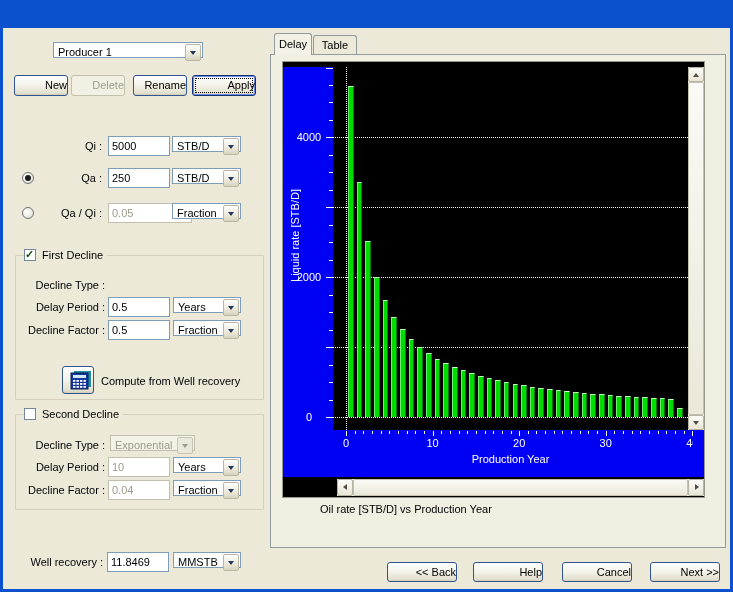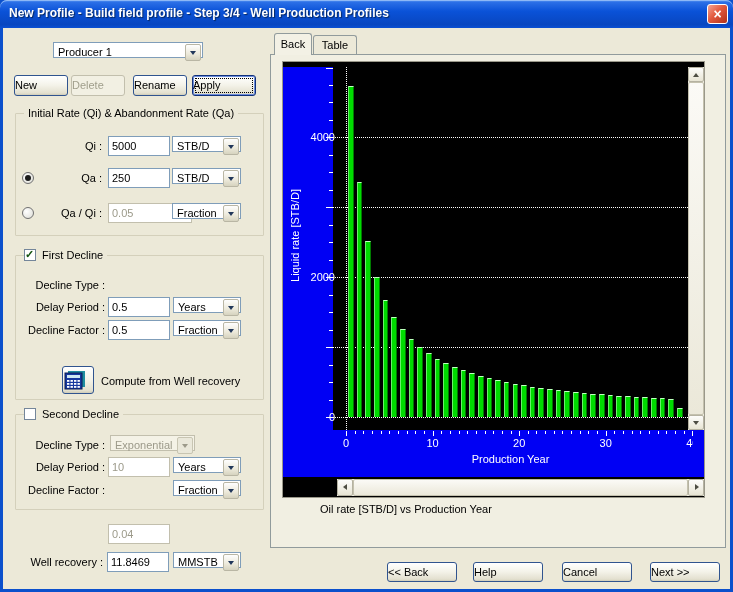--- a/index.html
+++ b/index.html
@@ -8,21 +8,21 @@
   .titlebar{position:absolute;left:0;top:0;width:733px;height:28px;border-radius:7px 7px 0 0;
     background:linear-gradient(180deg,#5a97f2 0%,#2a6ee6 9%,#0a52d8 40%,#0846c0 88%,#0a50d4 100%);
     box-shadow:inset 0 1px 0 #8db8f6}
   .titletext{position:absolute;left:9px;top:6px;color:#fff;font-weight:bold;font-size:12px;
     text-shadow:1px 1px 1px #06275e;white-space:nowrap}
   .closebtn{position:absolute;right:5px;top:4px;width:21px;height:20px;border-radius:3px;border:1px solid #fff;
     background:linear-gradient(135deg,#f5a493,#e2593e 45%,#b03018);color:#fff;text-align:center;
     line-height:18px;font-size:14px;font-weight:bold;box-sizing:border-box;cursor:default}
   .client{position:absolute;left:3px;top:28px;width:727px;height:561px;background:#ece9d8}
 
-  .btn{position:absolute;border:1px solid #30548f;border-radius:3px;text-align:left;line-height:18px;
+  .btn{position:absolute;border:1px solid #30548f;border-radius:3px;text-align:right;line-height:18px;
     background:linear-gradient(180deg,#ffffff,#f4f3e9 48%,#e3e0cf 90%,#cfccb8);box-sizing:border-box;cursor:default}
   .btn.disabled{color:#a09e8b;border-color:#c2bfad;background:#f2f0e3}
   .btn.default{border-color:#10307a;box-shadow:inset 0 0 0 1px #6c8ddd}
   .btn.focus::after{content:"";position:absolute;left:2px;right:2px;top:2px;bottom:2px;border:1px dotted #000}
 
   input.edit{position:absolute;border:1px solid #7f9db9;background:#fff;padding:0 3px;height:20px;
     font:11px "Liberation Sans",sans-serif;box-sizing:border-box}
   input.edit.disabled{color:#9c9a8a;border-color:#c2bfad}
 
   .combo{position:absolute;height:16px;border:1px solid #7f9db9;background:#fff;box-sizing:border-box;cursor:default}
@@ -51,21 +51,21 @@
   .tab.active{background:#f3f1e5;z-index:3}
   .tabpage{position:absolute;border:1px solid #919b9c;background:#f1efe2;box-sizing:border-box}
 
   .chart{position:absolute;left:283px;top:62px;width:421px;height:435px;background:#000;outline:1px solid #9a988a}
   #blue{position:absolute;left:0;top:5px;width:421px;height:410px}
   #plot{position:absolute;left:50px;top:5px;width:355px;height:363px;overflow:hidden}
   .grid{position:absolute;left:0;width:100%;height:0;border-top:1px dotted #fff}
   .vline{position:absolute;top:0;width:0;border-left:1px dotted #fff}
   .bar{position:absolute;border-top:1px solid #c2ffc2;border-left:1px solid #6cf26c;border-right:1px solid #007c00;box-sizing:border-box}
   .ytick,.xtick{position:absolute;background:#fff}
-  .yticklbl{position:absolute;color:#fff;width:52px;text-align:right}
+  .yticklbl{position:absolute;color:#fff;width:52px;text-align:center}
   #xlabels{position:absolute;left:50px;top:375px;width:360px;height:13px;overflow:hidden}
   .xticklbl{position:absolute;top:0;color:#fff;transform:translateX(-50%)}
   #ylab{position:absolute;left:-63px;top:167px;width:150px;height:13px;text-align:center;color:#fff;transform:rotate(-90deg)}
   #xlab{position:absolute;left:50px;top:391px;width:355px;text-align:center;color:#fff}
 
   .vscroll{position:absolute;left:405px;top:5px;width:16px;height:363px;background:#f1efe2}
   .hscroll{position:absolute;left:54px;top:417px;width:367px;height:17px;background:#f1efe2}
   .sbtn{position:absolute;border:1px solid #b5b2a1;border-radius:2px;box-sizing:border-box;
     background:linear-gradient(180deg,#fdfdfb,#e8e5d4)}
   .sthumb{position:absolute;border:1px solid #c4c1ae;border-radius:2px;box-sizing:border-box;
@@ -75,40 +75,33 @@
   .tri.down{left:4px;top:5px;border-left:3.5px solid transparent;border-right:3.5px solid transparent;border-top:4px solid #4d4d42}
   .tri.left{left:5px;top:4px;border-top:3.5px solid transparent;border-bottom:3.5px solid transparent;border-right:4px solid #4d4d42}
   .tri.right{left:6px;top:4px;border-top:3.5px solid transparent;border-bottom:3.5px solid transparent;border-left:4px solid #4d4d42}
 </style>
 </head>
 <body>
 
 <div class="window">
   <div class="client"></div>
 
-  <div class="titlebar">
-    <span class="titletext">New Profile - Build field profile - Step 3/4 - Well Production Profiles</span>
-    <div class="closebtn">×</div>
-  </div>
 
   <div class="combo" style="left:53px;top:42px;width:150px">
     <span class="txt">Producer 1</span>
     <span class="dd">
         <i></i>
       </span>
   </div>
 
   <div class="btn" style="left:14px;top:75px;width:54px;height:21px">New</div>
   <div class="btn disabled" style="left:71px;top:75px;width:54px;height:21px">Delete</div>
   <div class="btn" style="left:133px;top:75px;width:54px;height:21px">Rename</div>
   <div class="btn default focus" style="left:192px;top:75px;width:64px;height:21px">Apply</div>
 
-  <div class="groupbox" style="left:15px;top:113px;width:247px;height:121px">
-    <span class="grouptitle">Initial Rate (Qi) &amp; Abandonment Rate (Qa)</span>
-  </div>
   <div class="lbl r" style="left:30px;top:140px;width:72px">Qi :</div>
   <input class="edit" style="left: 108px; top: 136px; width: 62px;" value="5000">
   <div class="combo" style="left:172px;top:136px;width:69px">
     <span class="txt">STB/D</span>
     <span class="dd">
         <i></i>
       </span>
   </div>
 
   <div class="radio checked" style="left:22px;top:172px"></div>
@@ -188,39 +181,39 @@
   </div>
   <div class="lbl r" style="left:20px;top:461px;width:85px">Delay Period :</div>
   <input class="edit disabled" style="left: 108px; top: 457px; width: 62px;" value="10">
   <div class="combo" style="left:173px;top:457px;width:68px">
     <span class="txt">Years</span>
     <span class="dd">
         <i></i>
       </span>
   </div>
   <div class="lbl r" style="left:10px;top:484px;width:95px">Decline Factor :</div>
-  <input class="edit disabled" style="left: 108px; top: 480px; width: 62px; margin-top: 44px;" value="0.04">
+  <input class="edit disabled" style="left: 108px; top: 480px; width: 62px;" value="0.04">
   <div class="combo" style="left:173px;top:480px;width:68px">
     <span class="txt">Fraction</span>
     <span class="dd">
         <i></i>
       </span>
   </div>
 
   <div class="lbl r" style="left:10px;top:556px;width:93px">Well recovery :</div>
   <input class="edit" style="left: 107px; top: 552px; width: 62px;" value="11.8469">
   <div class="combo" style="left:173px;top:552px;width:68px">
     <span class="txt">MMSTB</span>
     <span class="dd">
         <i></i>
       </span>
   </div>
 
   <div class="tabpage" style="left:270px;top:54px;width:456px;height:494px"></div>
-  <div class="tab active" style="left:274px;top:33px;width:38px;height:22px;line-height:21px">Back</div>
+  <div class="tab active" style="left:274px;top:33px;width:38px;height:22px;line-height:21px">Delay</div>
   <div class="tab" style="left:313px;top:35px;width:44px;height:19px;line-height:18px">Table</div>
 
   <div class="chart">
     <div id="blue" style="background: rgb(0, 0, 244);"></div>
     <div id="plot" style="background: rgb(0, 0, 0);">
         <div class="grid" style="top: 280.1px; border-top-color: rgb(255, 255, 255);"></div>
         <div class="grid" style="top: 210.2px; border-top-color: rgb(255, 255, 255);"></div>
         <div class="grid" style="top: 140.3px; border-top-color: rgb(255, 255, 255);"></div>
         <div class="grid" style="top: 70.4px; border-top-color: rgb(255, 255, 255);"></div>
         <div class="grid" style="top: 350px; border-top-color: rgb(255, 255, 255);"></div>

